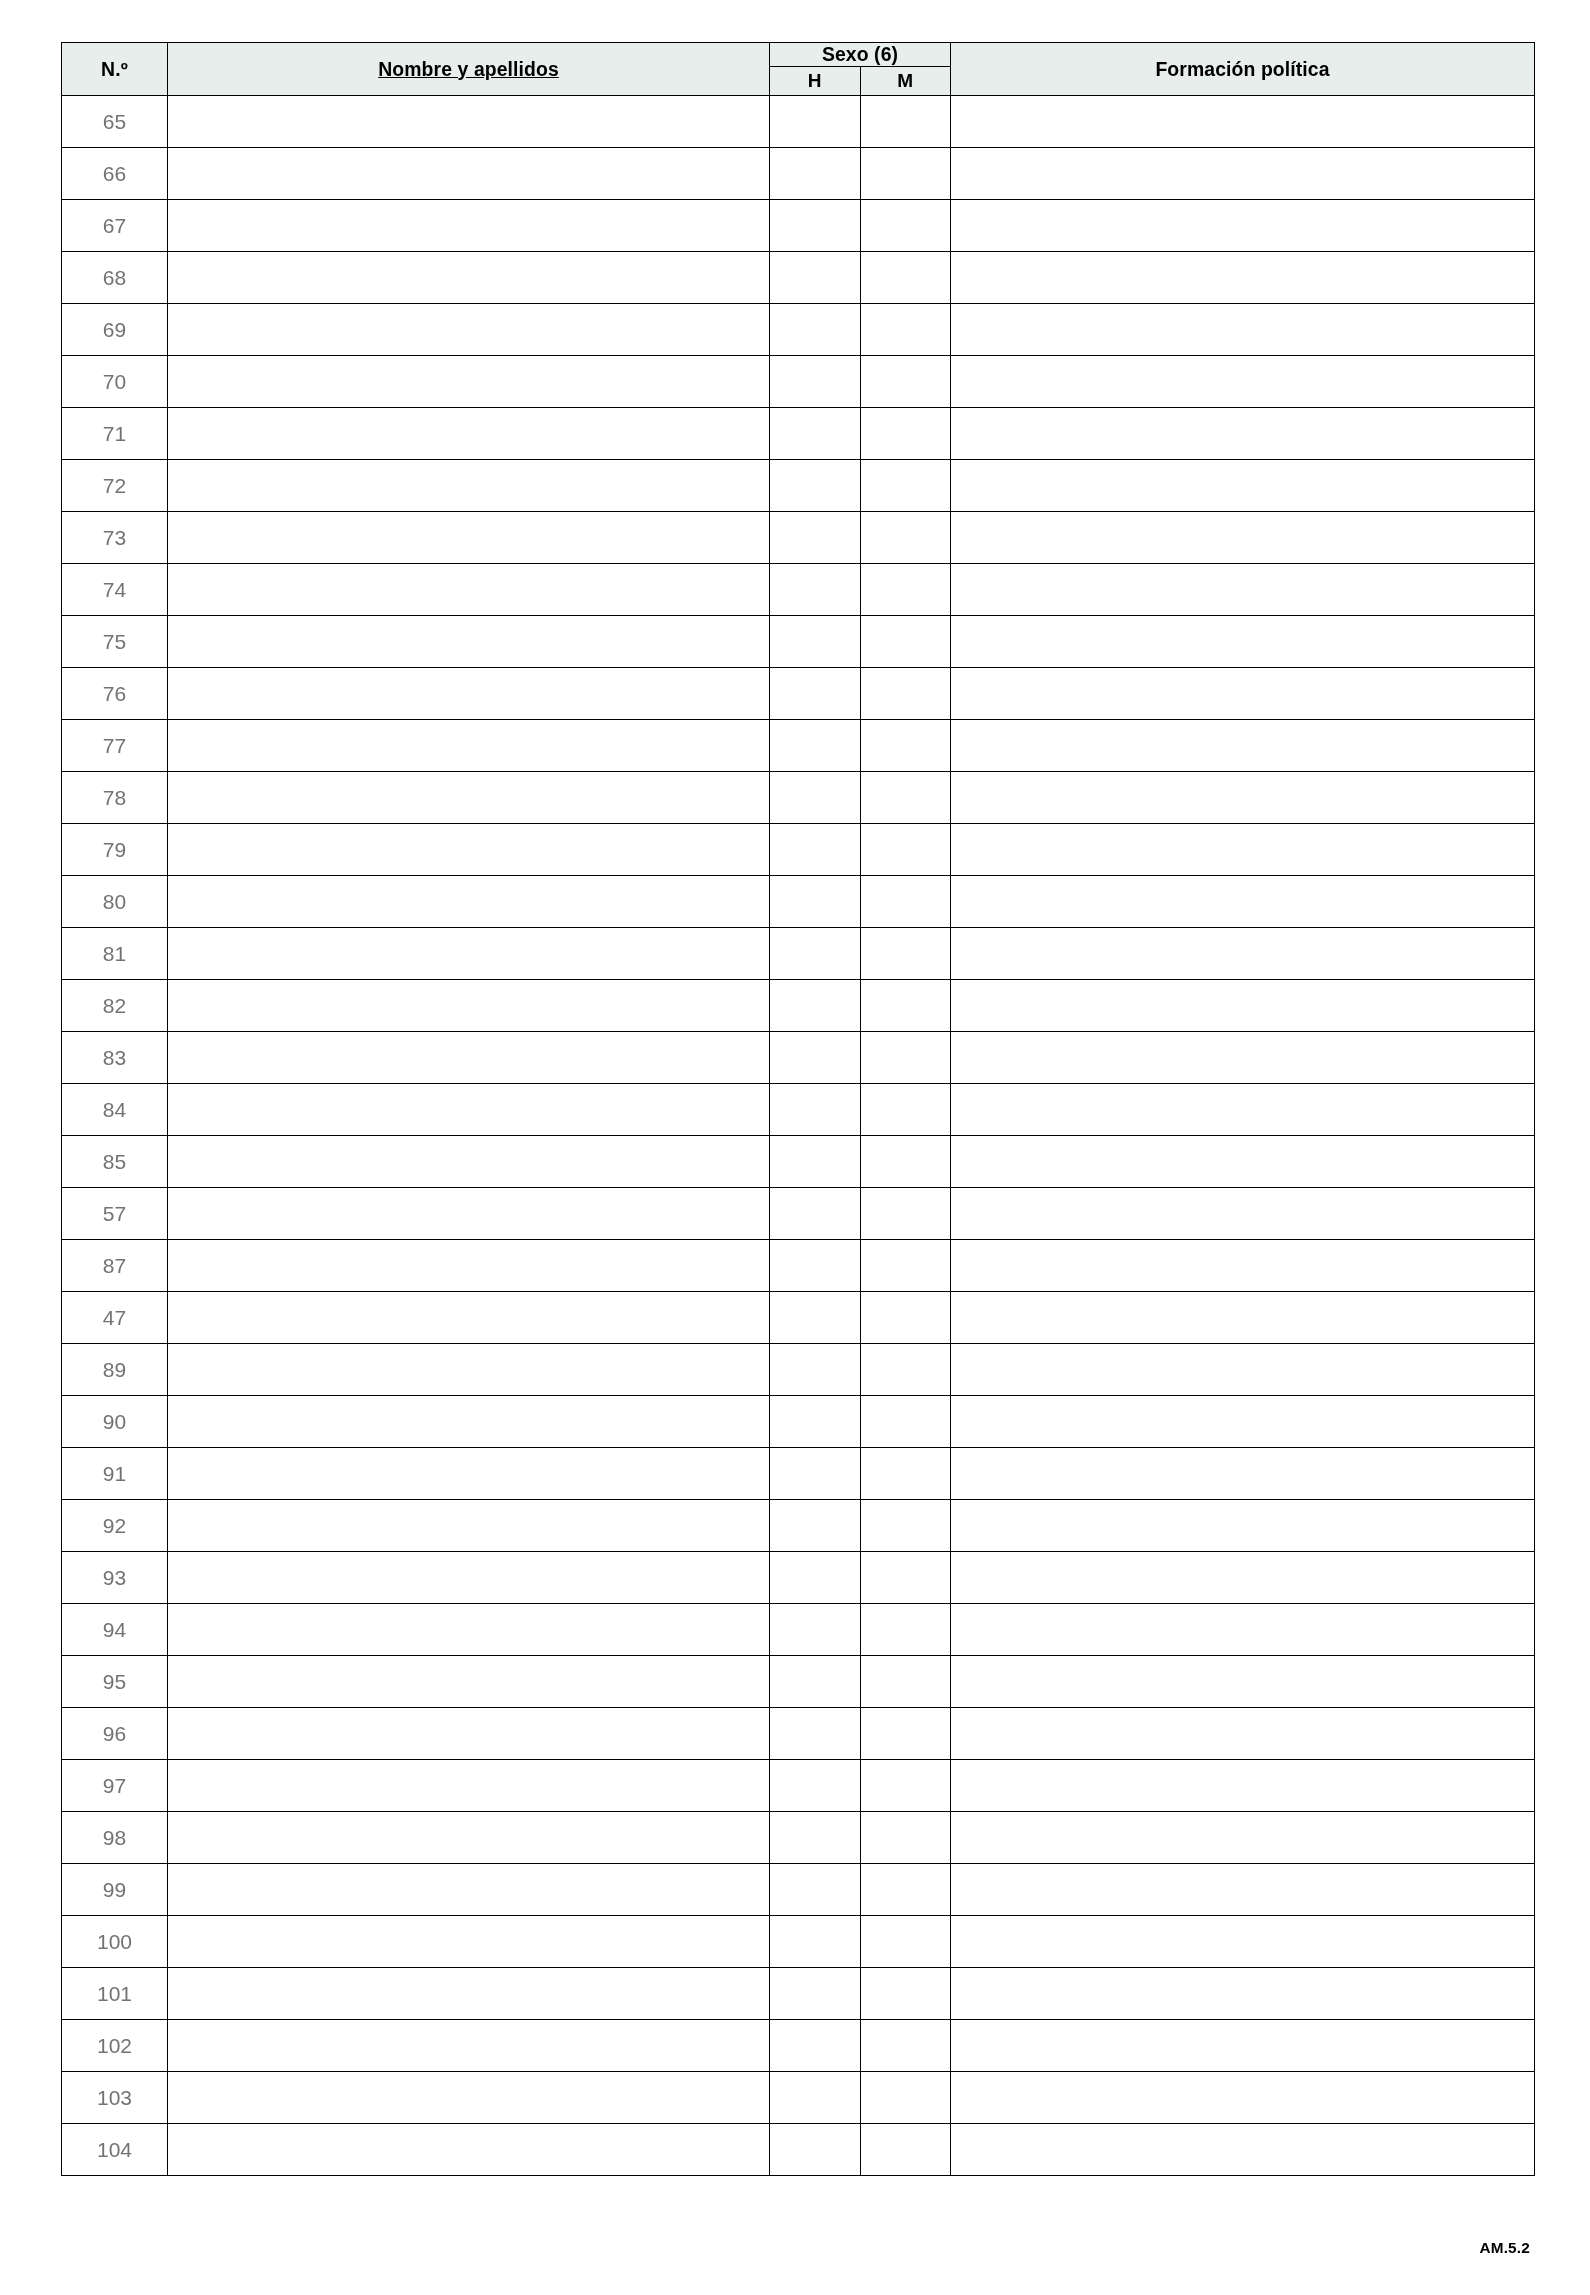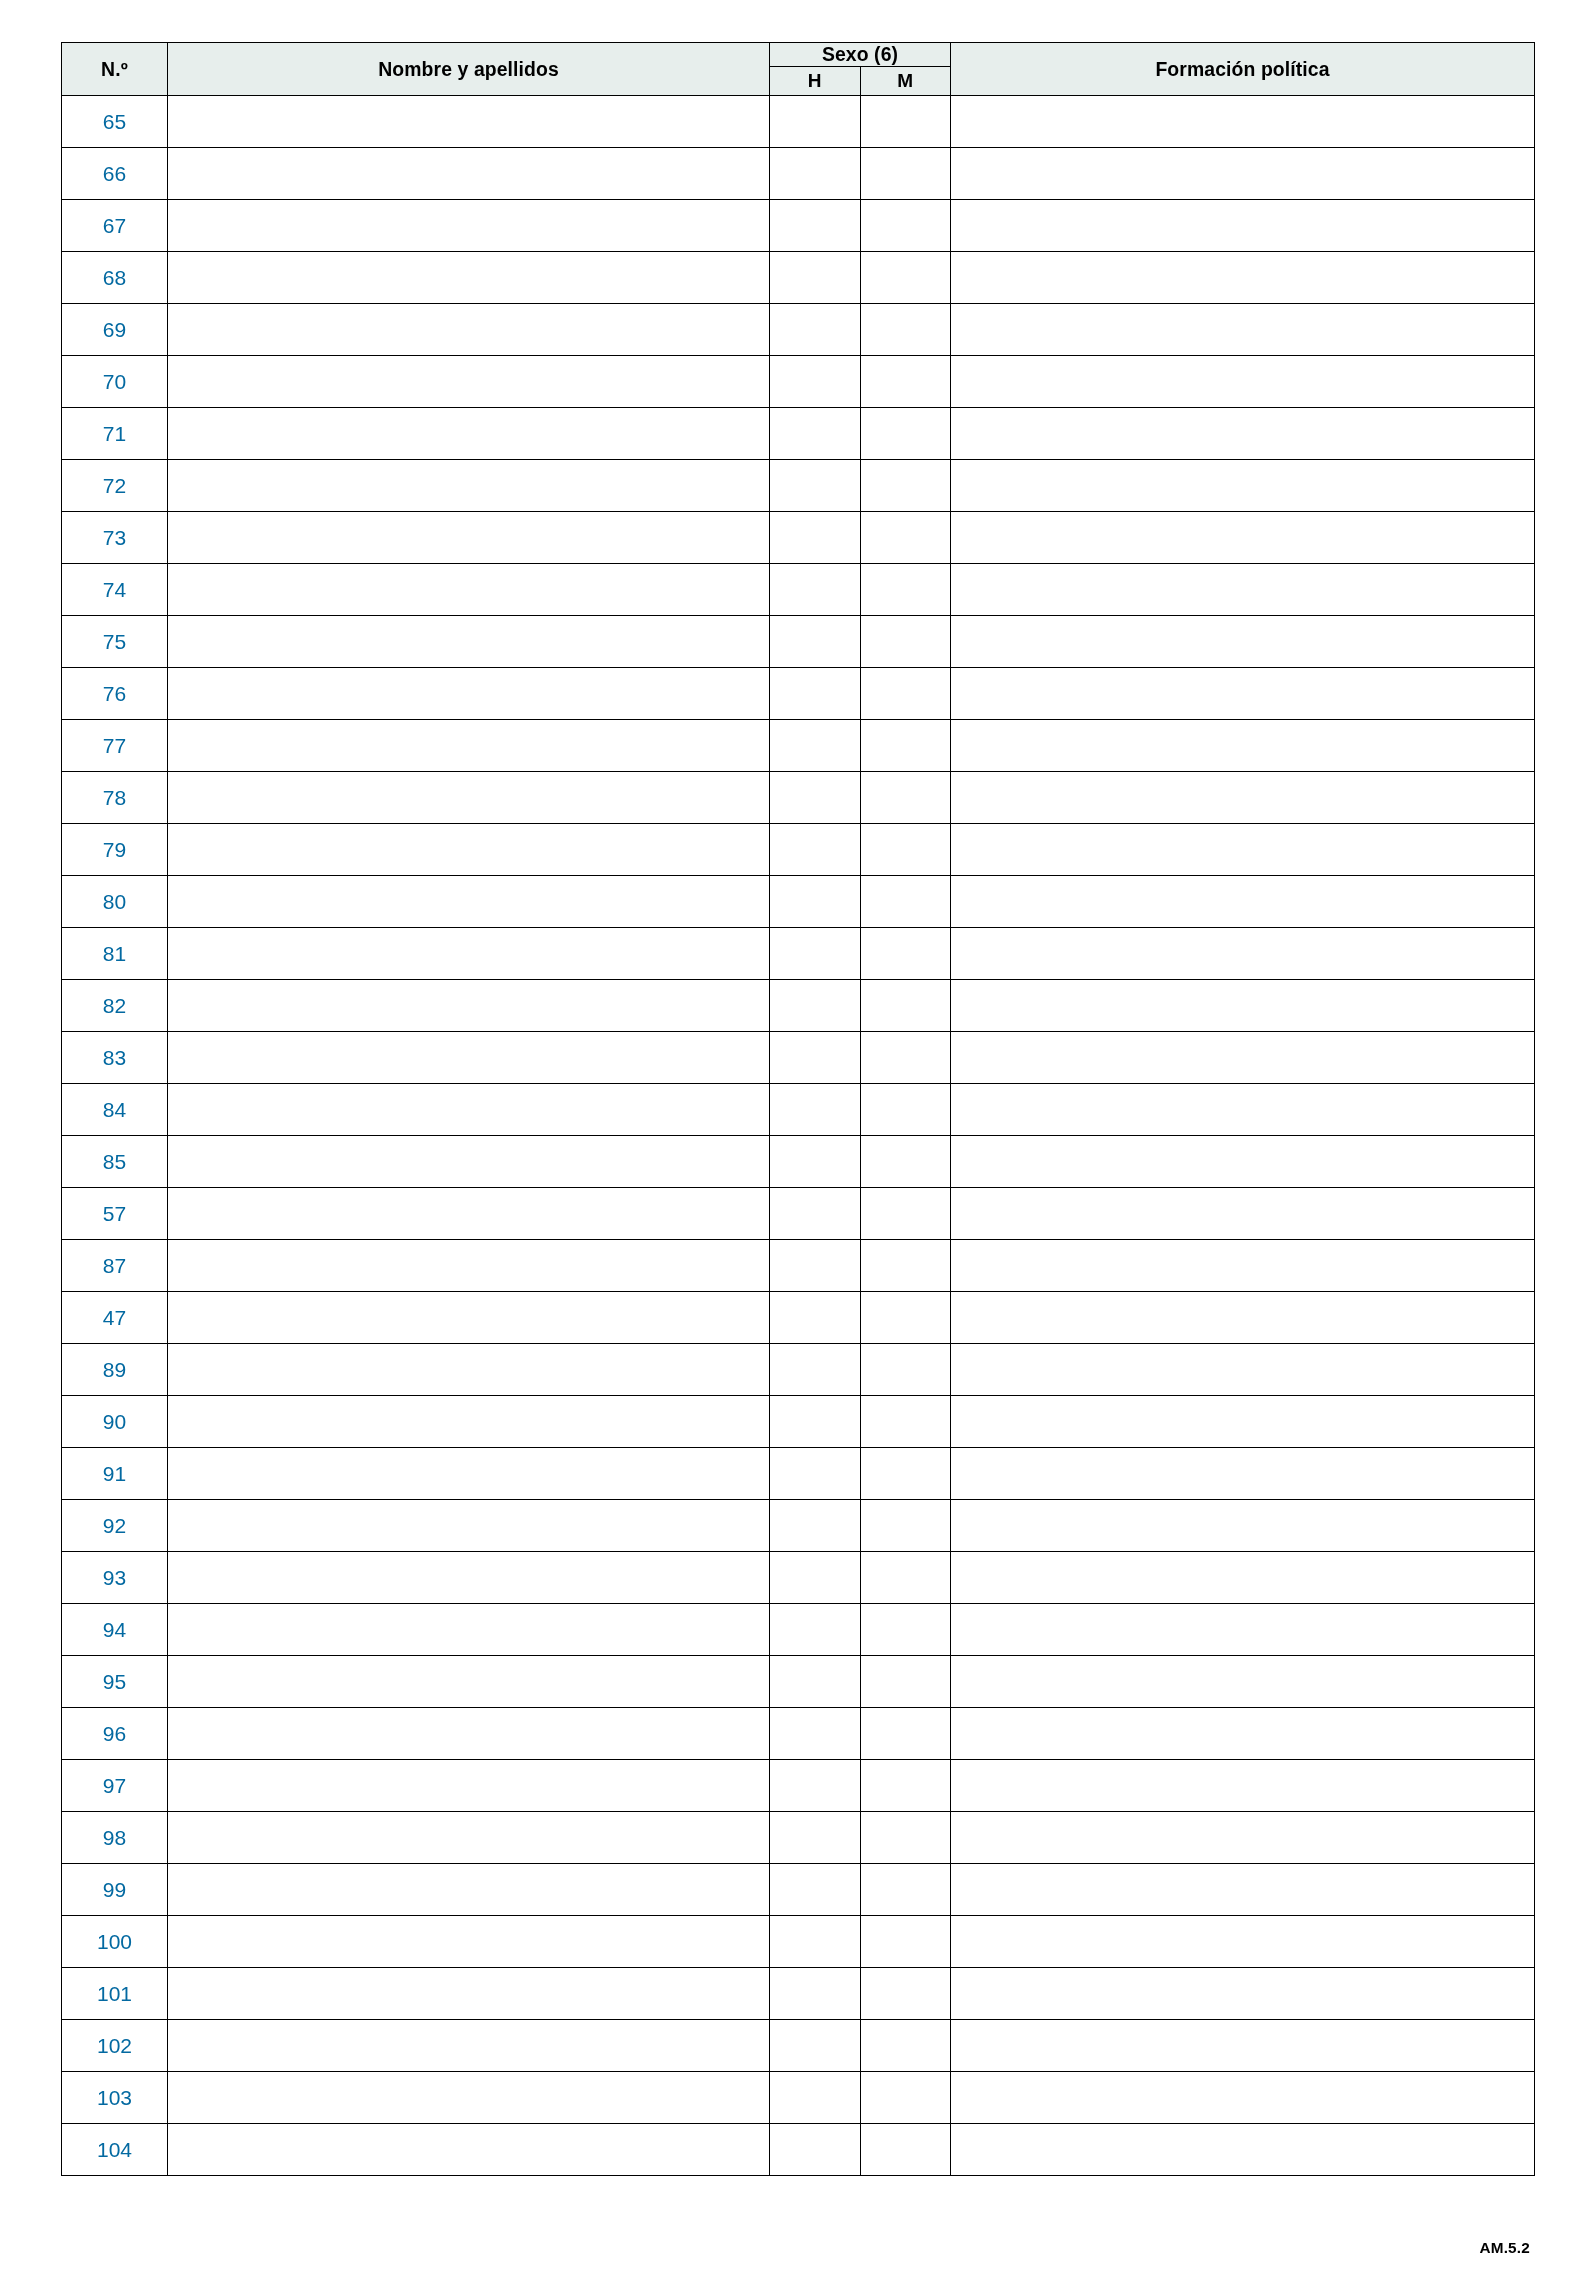--- a/index.html
+++ b/index.html
@@ -40,33 +40,33 @@
     vertical-align: middle;
   }
   thead th {
     background: #e7eeec;
     font-size: 19.4px;
     font-weight: bold;
     text-align: center;
     letter-spacing: 0.1px;
   }
   th.col-num { width: 105px; height: 35px; }
-  th.col-name { width: 601px; }
+  th.col-name { width: 601px; text-decoration: underline; }
   th.col-sexo { width: 180px; }
   th.col-h, th.col-m { width: 90px; height: 28px; font-size: 19px; }
   th.col-form { width: 583px; }
 
   tbody td {
     height: 51px;
   }
   td.c-num {
     text-align: center;
     font-size: 21px;
     font-weight: normal;
-    color: #0369a1;
+    color: #737373;
   }
   td.c-name, td.c-h, td.c-m, td.c-form {
     background: #ffffff;
   }
   .footer-code {
     position: absolute;
     right: 60px;
     top: 2239px;
     font-size: 15.3px;
     font-weight: bold;

